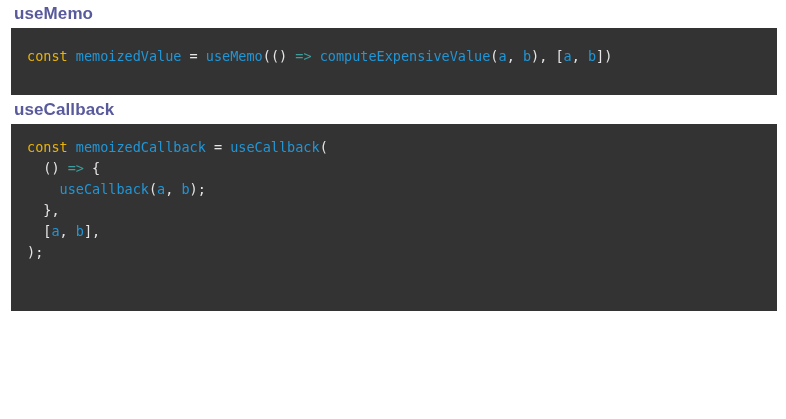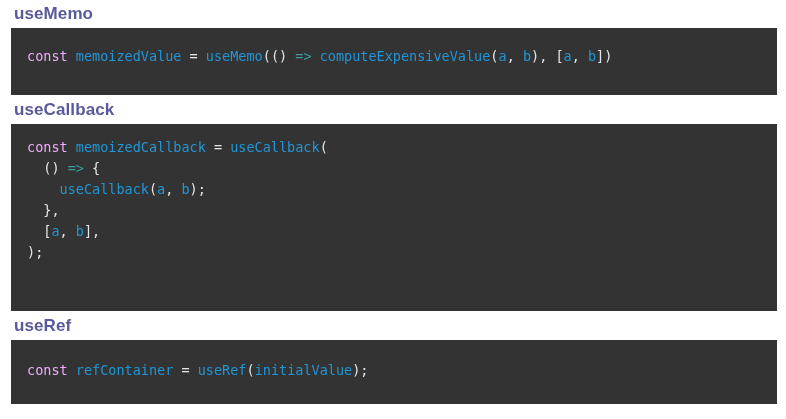--- a/index.html
+++ b/index.html
@@ -52,21 +52,21 @@
     white-space: pre;
     tab-size: 2;
   }
 
   .code-line {
     white-space: pre;
     min-height: 21px;
   }
 
   
-  .tok-keyword { color: #f0abfc; }
+  .tok-keyword { color: #eab308; }
   .tok-ident   { color: #2196d6; }
   .tok-fn      { color: #2196d6; }
   .tok-param   { color: #2196d6; }
   .tok-punct   { color: #e6e6e6; }
   .tok-op      { color: #e6e6e6; }
   .tok-arrow   { color: #3d9e9e; }
   .tok-plain   { color: #e6e6e6; }
 
   
   #block-usememo   { height: 67px; padding-top: 18px; }
@@ -94,20 +94,14 @@
     <div class="code-block" id="block-usecallback">
       <pre class="code-pre"><code><span class="code-line"><span class="tok-keyword">const </span><span class="tok-ident">memoizedCallback</span><span class="tok-op"> = </span><span class="tok-fn">useCallback</span><span class="tok-punct">(</span></span>
 <span class="code-line"><span class="tok-punct">  () </span><span class="tok-arrow">=&gt;</span><span class="tok-punct"> {</span></span>
 <span class="code-line"><span class="tok-plain">    </span><span class="tok-fn">useCallback</span><span class="tok-punct">(</span><span class="tok-param">a</span><span class="tok-punct">, </span><span class="tok-param">b</span><span class="tok-punct">);</span></span>
 <span class="code-line"><span class="tok-punct">  },</span></span>
 <span class="code-line"><span class="tok-punct">  [</span><span class="tok-param">a</span><span class="tok-punct">, </span><span class="tok-param">b</span><span class="tok-punct">],</span></span>
 <span class="code-line"><span class="tok-punct">);</span></span></code></pre>
     </div>
   </div>
 
-  <div class="section">
-    <div class="section-heading" id="heading-useref">useRef</div>
-    <div class="code-block" id="block-useref">
-      <pre class="code-pre"><code><span class="code-line"><span class="tok-keyword">const </span><span class="tok-ident">refContainer</span><span class="tok-op"> = </span><span class="tok-fn">useRef</span><span class="tok-punct">(</span><span class="tok-param">initialValue</span><span class="tok-punct">);</span></span></code></pre>
-    </div>
-  </div>
 
 </div>
 
 </body></html>

